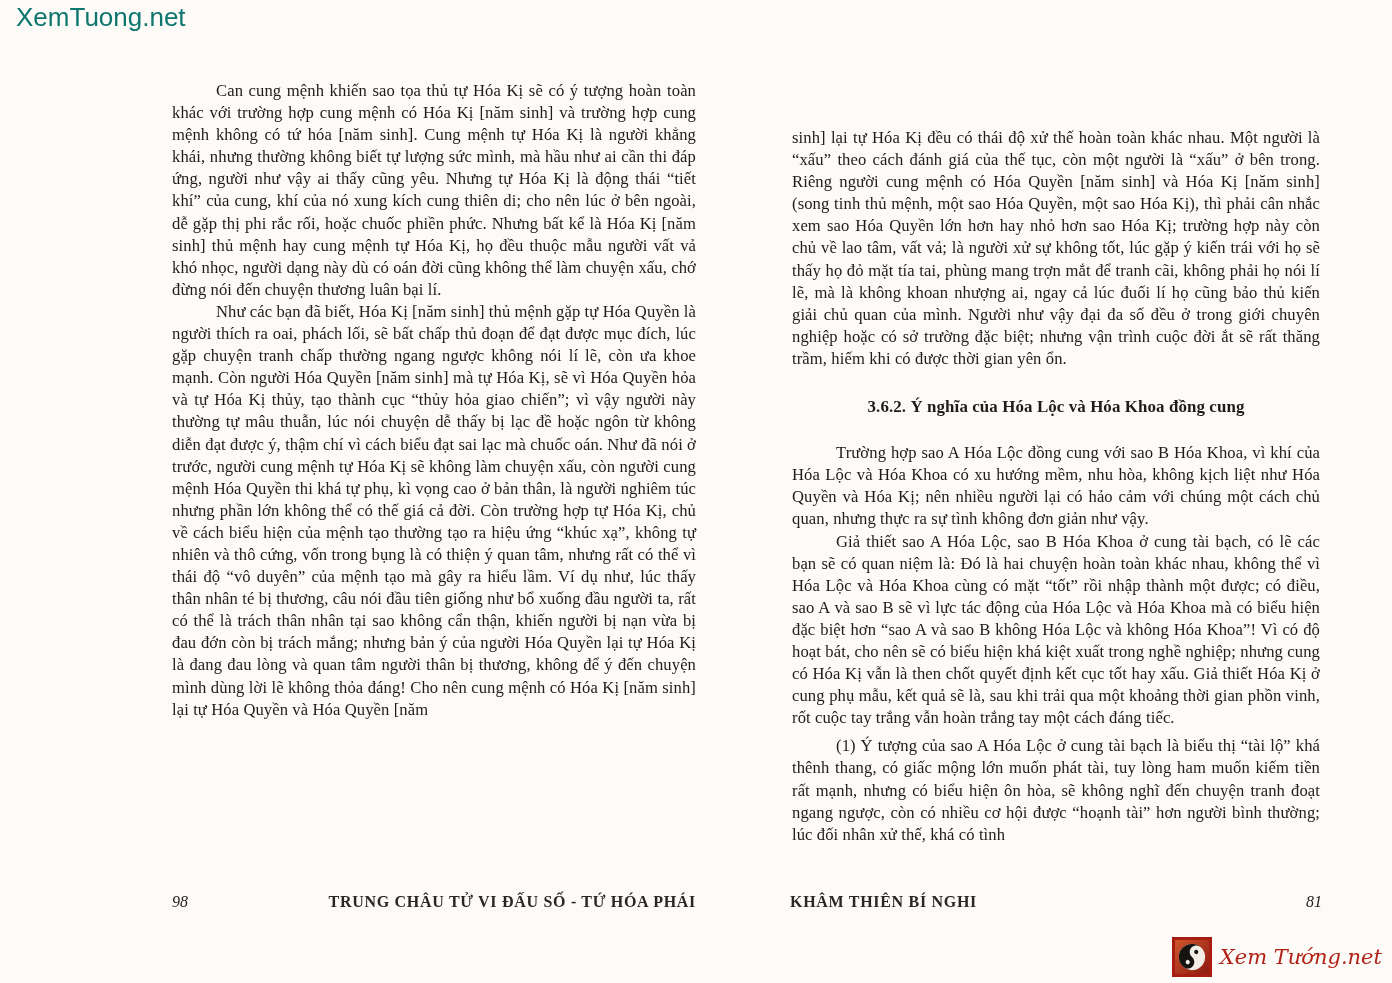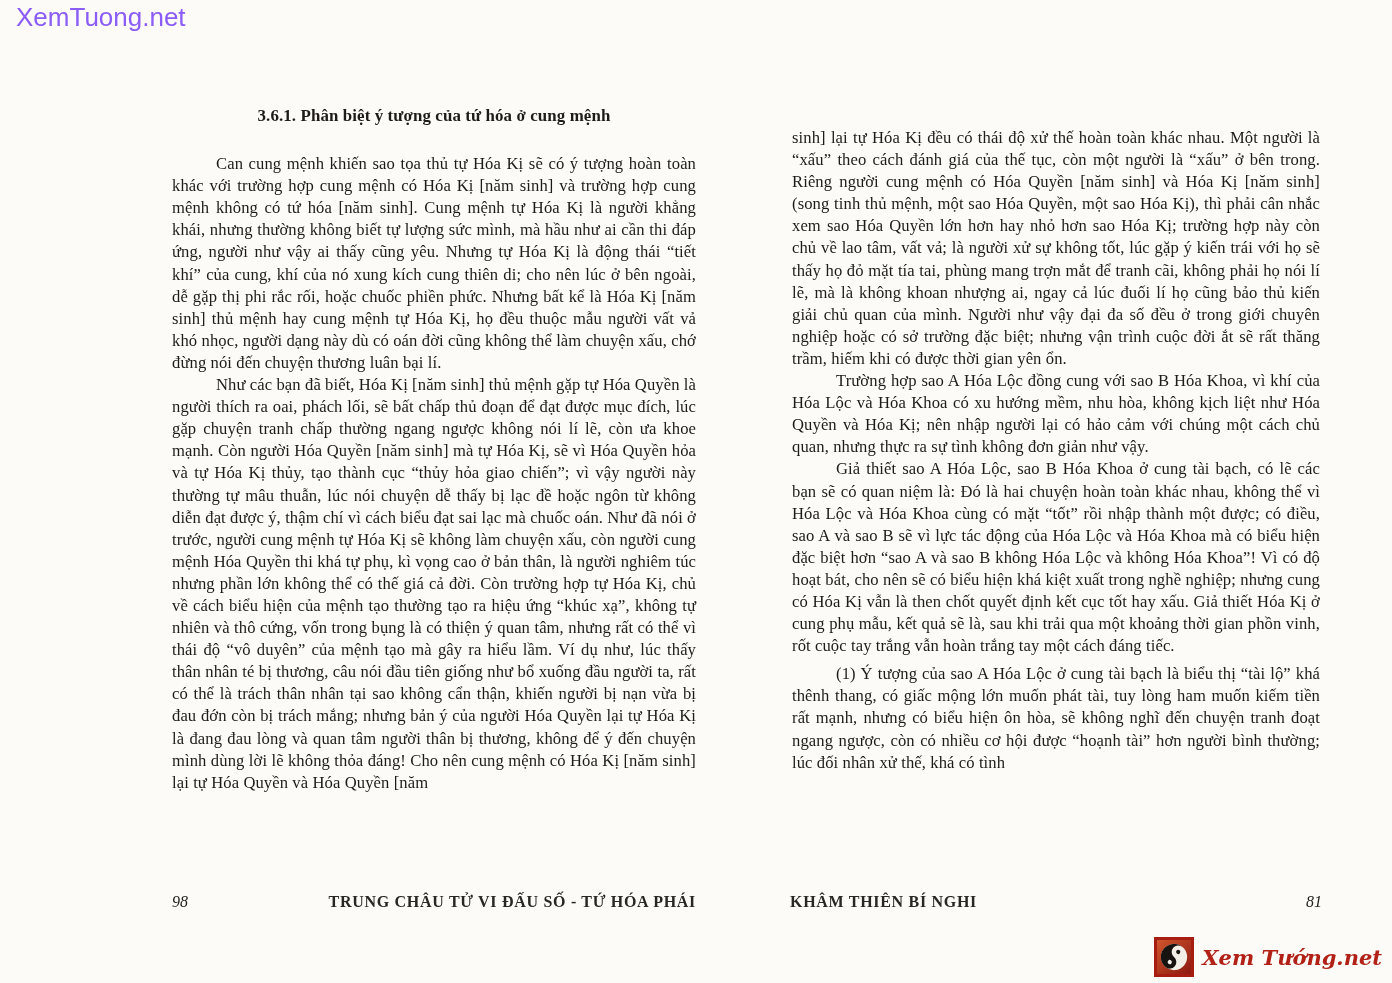--- a/index.html
+++ b/index.html
@@ -6,21 +6,21 @@
   body{
     width:1392px;height:983px;position:relative;overflow:hidden;
     background:#fcfbf8;
     font-family:"Liberation Serif", serif;
     color:#1f1c18;
   }
   
   .watermark-top{
     position:absolute;left:16px;top:2px;
     font-family:"Liberation Sans", sans-serif;
-    font-size:26px;font-weight:500;color:#8b5cf6;
+    font-size:26px;font-weight:500;color:#0f766e;
   }
   
   .page-col{
     position:absolute;text-align:justify;
     font-size:16.6px;line-height:22.1px;
     letter-spacing:0.1px;
   }
   .col-left{left:172px;top:80px;width:524px;}
   .col-right{left:792px;top:84px;width:528px;}
   .section-heading{
@@ -53,38 +53,38 @@
   }
   .logo-badge{
     width:40px;height:40px;box-sizing:border-box;
     border:3px solid #a81d12;
     background:linear-gradient(135deg,#d0552b 0%,#8c1a10 100%);
     display:flex;align-items:center;justify-content:center;
   }
   .logo-badge svg{transform:rotate(40deg);}
   .logo-script{
     font-family:"DejaVu Serif", serif;
-    font-style:italic;font-weight:bold;
+    font-style:italic;font-weight:normal;
     font-size:21px;color:#b22116;white-space:nowrap;
   }
 </style>
 </head>
 <body>
 
 <div class="watermark-top">XemTuong.net</div>
 
 <div class="page-col col-left">
-  <h2 class="sub-heading">3.6.1. Phân biệt ý tượng của tứ hóa ở cung mệnh</h2>
   <p class="body-par">Can cung mệnh khiến sao tọa thủ tự Hóa Kị sẽ có ý tượng hoàn toàn khác với trường hợp cung mệnh có Hóa Kị [năm sinh] và trường hợp cung mệnh không có tứ hóa [năm sinh]. Cung mệnh tự Hóa Kị là người khẳng khái, nhưng thường không biết tự lượng sức mình, mà hầu như ai cần thi đáp ứng, người như vậy ai thấy cũng yêu. Nhưng tự Hóa Kị là động thái “tiết khí” của cung, khí của nó xung kích cung thiên di; cho nên lúc ở bên ngoài, dễ gặp thị phi rắc rối, hoặc chuốc phiền phức. Nhưng bất kể là Hóa Kị [năm sinh] thủ mệnh hay cung mệnh tự Hóa Kị, họ đều thuộc mẫu người vất vả khó nhọc, người dạng này dù có oán đời cũng không thể làm chuyện xấu, chớ đừng nói đến chuyện thương luân bại lí.</p>
   <p class="body-par">Như các bạn đã biết, Hóa Kị [năm sinh] thủ mệnh gặp tự Hóa Quyền là người thích ra oai, phách lối, sẽ bất chấp thủ đoạn để đạt được mục đích, lúc gặp chuyện tranh chấp thường ngang ngược không nói lí lẽ, còn ưa khoe mạnh. Còn người Hóa Quyền [năm sinh] mà tự Hóa Kị, sẽ vì Hóa Quyền hỏa và tự Hóa Kị thủy, tạo thành cục “thủy hỏa giao chiến”; vì vậy người này thường tự mâu thuẫn, lúc nói chuyện dễ thấy bị lạc đề hoặc ngôn từ không diễn đạt được ý, thậm chí vì cách biểu đạt sai lạc mà chuốc oán. Như đã nói ở trước, người cung mệnh tự Hóa Kị sẽ không làm chuyện xấu, còn người cung mệnh Hóa Quyền thi khá tự phụ, kì vọng cao ở bản thân, là người nghiêm túc nhưng phần lớn không thể có thế giá cả đời. Còn trường hợp tự Hóa Kị, chủ về cách biểu hiện của mệnh tạo thường tạo ra hiệu ứng “khúc xạ”, không tự nhiên và thô cứng, vốn trong bụng là có thiện ý quan tâm, nhưng rất có thể vì thái độ “vô duyên” của mệnh tạo mà gây ra hiểu lầm. Ví dụ như, lúc thấy thân nhân té bị thương, câu nói đầu tiên giống như bổ xuống đầu người ta, rất có thể là trách thân nhân tại sao không cẩn thận, khiến người bị nạn vừa bị đau đớn còn bị trách mắng; nhưng bản ý của người Hóa Quyền lại tự Hóa Kị là đang đau lòng và quan tâm người thân bị thương, không để ý đến chuyện mình dùng lời lẽ không thỏa đáng! Cho nên cung mệnh có Hóa Kị [năm sinh] lại tự Hóa Quyền và Hóa Quyền [năm</p>
 </div>
 
 <div class="page-col col-right">
   <p class="body-par no-indent">sinh] lại tự Hóa Kị đều có thái độ xử thế hoàn toàn khác nhau. Một người là “xấu” theo cách đánh giá của thế tục, còn một người là “xấu” ở bên trong. Riêng người cung mệnh có Hóa Quyền [năm sinh] và Hóa Kị [năm sinh] (song tinh thủ mệnh, một sao Hóa Quyền, một sao Hóa Kị), thì phải cân nhắc xem sao Hóa Quyền lớn hơn hay nhỏ hơn sao Hóa Kị; trường hợp này còn chủ về lao tâm, vất vả; là người xử sự không tốt, lúc gặp ý kiến trái với họ sẽ thấy họ đỏ mặt tía tai, phùng mang trợn mắt để tranh cãi, không phải họ nói lí lẽ, mà là không khoan nhượng ai, ngay cả lúc đuối lí họ cũng bảo thủ kiến giải chủ quan của mình. Người như vậy đại đa số đều ở trong giới chuyên nghiệp hoặc có sở trường đặc biệt; nhưng vận trình cuộc đời ắt sẽ rất thăng trầm, hiếm khi có được thời gian yên ổn.</p>
-  <p class="body-par">Trường hợp sao A Hóa Lộc đồng cung với sao B Hóa Khoa, vì khí của Hóa Lộc và Hóa Khoa có xu hướng mềm, nhu hòa, không kịch liệt như Hóa Quyền và Hóa Kị; nên nhập người lại có hảo cảm với chúng một cách chủ quan, nhưng thực ra sự tình không đơn giản như vậy.</p>
+  <h2 class="sub-heading right">3.6.2. Ý nghĩa của Hóa Lộc và Hóa Khoa đồng cung</h2>
+  <p class="body-par">Trường hợp sao A Hóa Lộc đồng cung với sao B Hóa Khoa, vì khí của Hóa Lộc và Hóa Khoa có xu hướng mềm, nhu hòa, không kịch liệt như Hóa Quyền và Hóa Kị; nên nhiều người lại có hảo cảm với chúng một cách chủ quan, nhưng thực ra sự tình không đơn giản như vậy.</p>
   <p class="body-par">Giả thiết sao A Hóa Lộc, sao B Hóa Khoa ở cung tài bạch, có lẽ các bạn sẽ có quan niệm là: Đó là hai chuyện hoàn toàn khác nhau, không thể vì Hóa Lộc và Hóa Khoa cùng có mặt “tốt” rồi nhập thành một được; có điều, sao A và sao B sẽ vì lực tác động của Hóa Lộc và Hóa Khoa mà có biểu hiện đặc biệt hơn “sao A và sao B không Hóa Lộc và không Hóa Khoa”! Vì có độ hoạt bát, cho nên sẽ có biểu hiện khá kiệt xuất trong nghề nghiệp; nhưng cung có Hóa Kị vẫn là then chốt quyết định kết cục tốt hay xấu. Giả thiết Hóa Kị ở cung phụ mẫu, kết quả sẽ là, sau khi trải qua một khoảng thời gian phồn vinh, rốt cuộc tay trắng vẫn hoàn trắng tay một cách đáng tiếc.</p>
   <p class="body-par gap-above">(1) Ý tượng của sao A Hóa Lộc ở cung tài bạch là biểu thị “tài lộ” khá thênh thang, có giấc mộng lớn muốn phát tài, tuy lòng ham muốn kiếm tiền rất mạnh, nhưng có biểu hiện ôn hòa, sẽ không nghĩ đến chuyện tranh đoạt ngang ngược, còn có nhiều cơ hội được “hoạnh tài” hơn người bình thường; lúc đối nhân xử thế, khá có tình</p>
 </div>
 
 <div class="footer-row footer-left">
   <span class="folio">98</span>
   <span class="running-title">TRUNG CHÂU TỬ VI ĐẤU SỐ - TỨ HÓA PHÁI</span>
 </div>
 <div class="footer-row footer-right">
   <span class="running-title">KHÂM THIÊN BÍ NGHI</span>

